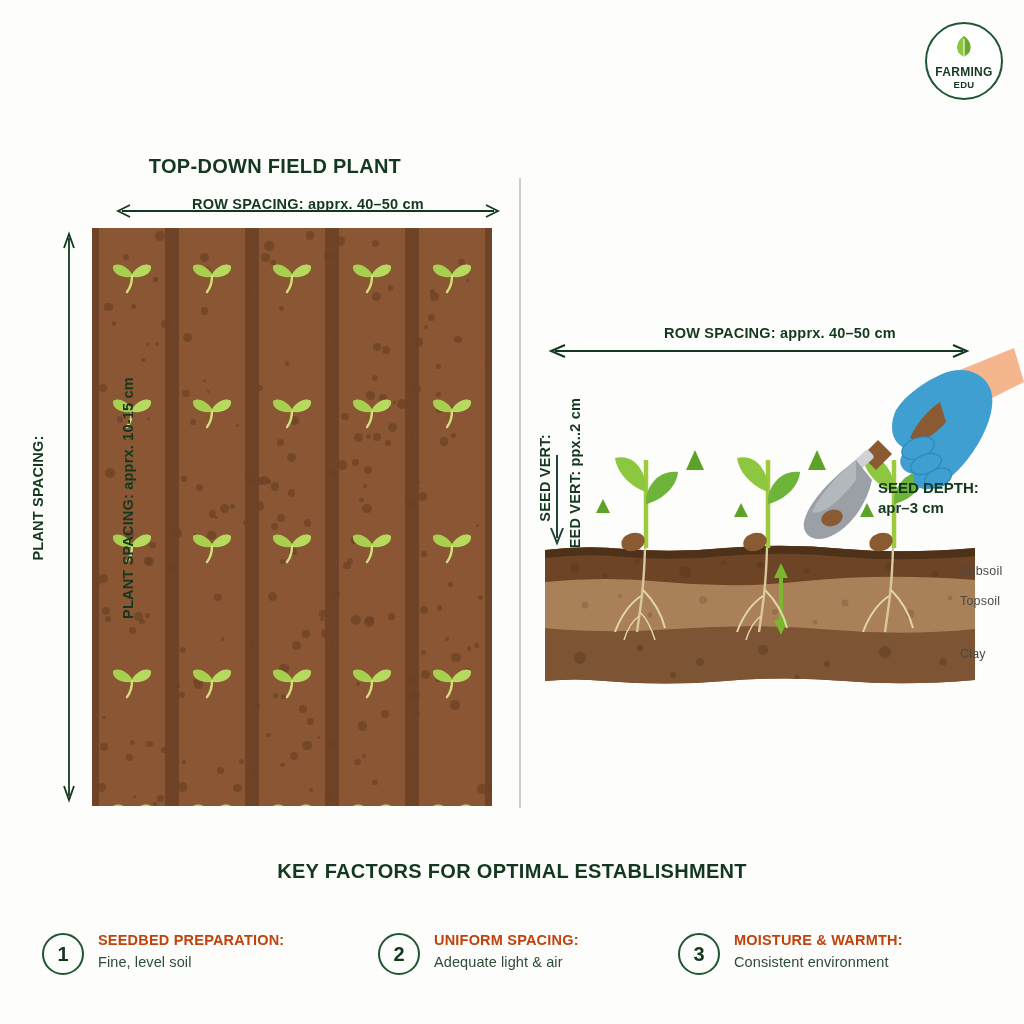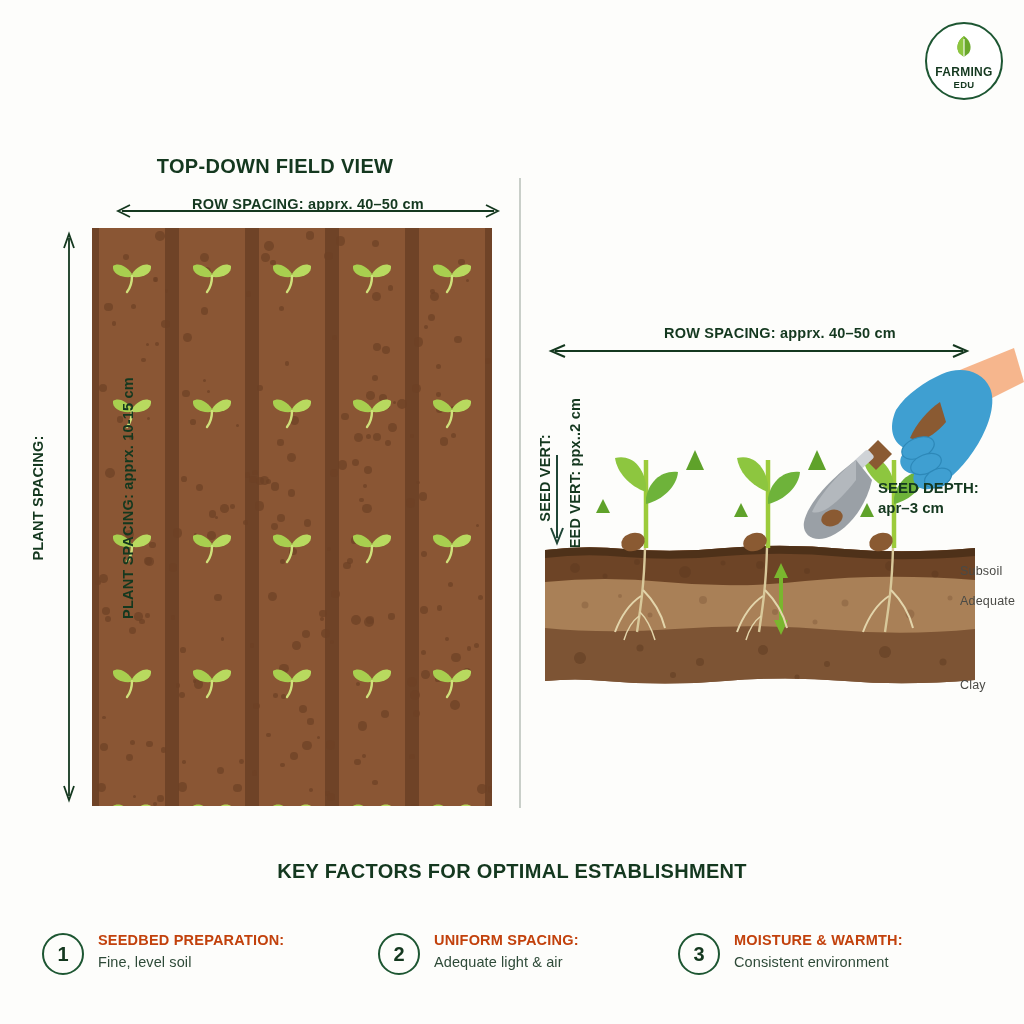--- a/index.html
+++ b/index.html
@@ -105,21 +105,21 @@
     left: 878px; top: 478px; width: 150px;
     font-size: 15px; font-weight: bold; color: #14381f; line-height: 1.35;
   }
   #seed-depth-label .sub { font-weight: bold; }
 
   .soil-layer-label {
     font-size: 12.5px; color: #4a4a46; letter-spacing: .2px;
   }
   #lbl-topsoil { left: 960px; top: 564px; }
   #lbl-subsoil { left: 960px; top: 594px; }
-  #lbl-clay    { left: 960px; top: 678px; }
+  #lbl-clay    { left: 960px; top: 647px; }
 
   
   #key-head {
     left: 112px; top: 860px; width: 800px;
     font-size: 20px; font-weight: bold; color: #14381f;
     text-align: center; letter-spacing: .3px;
   }
   .factor { position: absolute; top: 930px; height: 66px; }
   .factor .num-circle {
     position: absolute; left: 0; top: 3px;
@@ -155,21 +155,21 @@
       <svg width="22" height="24" viewBox="0 0 22 24">
         <path d="M11 1 C4 6 3 13 6 18 L11 22 L16 18 C19 13 18 6 11 1 Z" fill="#6aa82b"></path>
         <path d="M11 1 C4 6 3 13 6 18 L11 22 Z" fill="#8dc63f"></path>
         <line x1="11" y1="4" x2="11" y2="22" stroke="#ffffff" stroke-width="1.1"></line>
       </svg>
     </span>
     <span class="txt1">FARMING</span>
     <span class="txt2">EDU</span>
   </div>
 
-  <div class="sec-head abs" id="left-head">TOP-DOWN FIELD VIEW</div>
+  <div class="sec-head abs" id="left-head">TOP-DOWN FIELD PLANT</div>
 
   <div class="abs" id="divider"></div>
 
   <div class="abs" id="row-span-label">ROW SPACING: apprx. 40–50 cm</div>
   <svg class="abs" id="row-span-arrow" viewBox="0 0 396 14">
     <line x1="12" y1="7" x2="384" y2="7" stroke="#14381f" stroke-width="1.8"></line>
     <polyline points="20,1 8,7 20,13" fill="none" stroke="#14381f" stroke-width="1.8"></polyline>
     <polyline points="376,1 388,7 376,13" fill="none" stroke="#14381f" stroke-width="1.8"></polyline>
   </svg>
 
@@ -685,21 +685,21 @@
     <path d="M56,124 C40,136 20,158 12,176 C24,180 42,162 56,144 Z" fill="#b3b8bd"></path>
     <ellipse cx="32" cy="182" rx="11" ry="8" fill="#8a5a32" transform="rotate(-20 32 182)"></ellipse>
   </svg>
 
   <div class="abs" id="seed-depth-label">
     <div>SEED DEPTH:</div>
     <div class="sub">apr–3 cm</div>
   </div>
 
   <div class="abs soil-layer-label" id="lbl-topsoil">Subsoil</div>
-  <div class="abs soil-layer-label" id="lbl-subsoil">Adequate</div>
+  <div class="abs soil-layer-label" id="lbl-subsoil">Topsoil</div>
   <div class="abs soil-layer-label" id="lbl-clay">Clay</div>
 
   <div class="abs" id="key-head">KEY FACTORS FOR OPTIMAL ESTABLISHMENT</div>
 
   <div class="factor" id="factor-1">
     <div class="num-circle">1</div>
     <div class="f-title">SEEDBED PREPARATION:</div>
     <div class="f-sub">Fine, level soil</div>
   </div>
   <div class="factor" id="factor-2">

